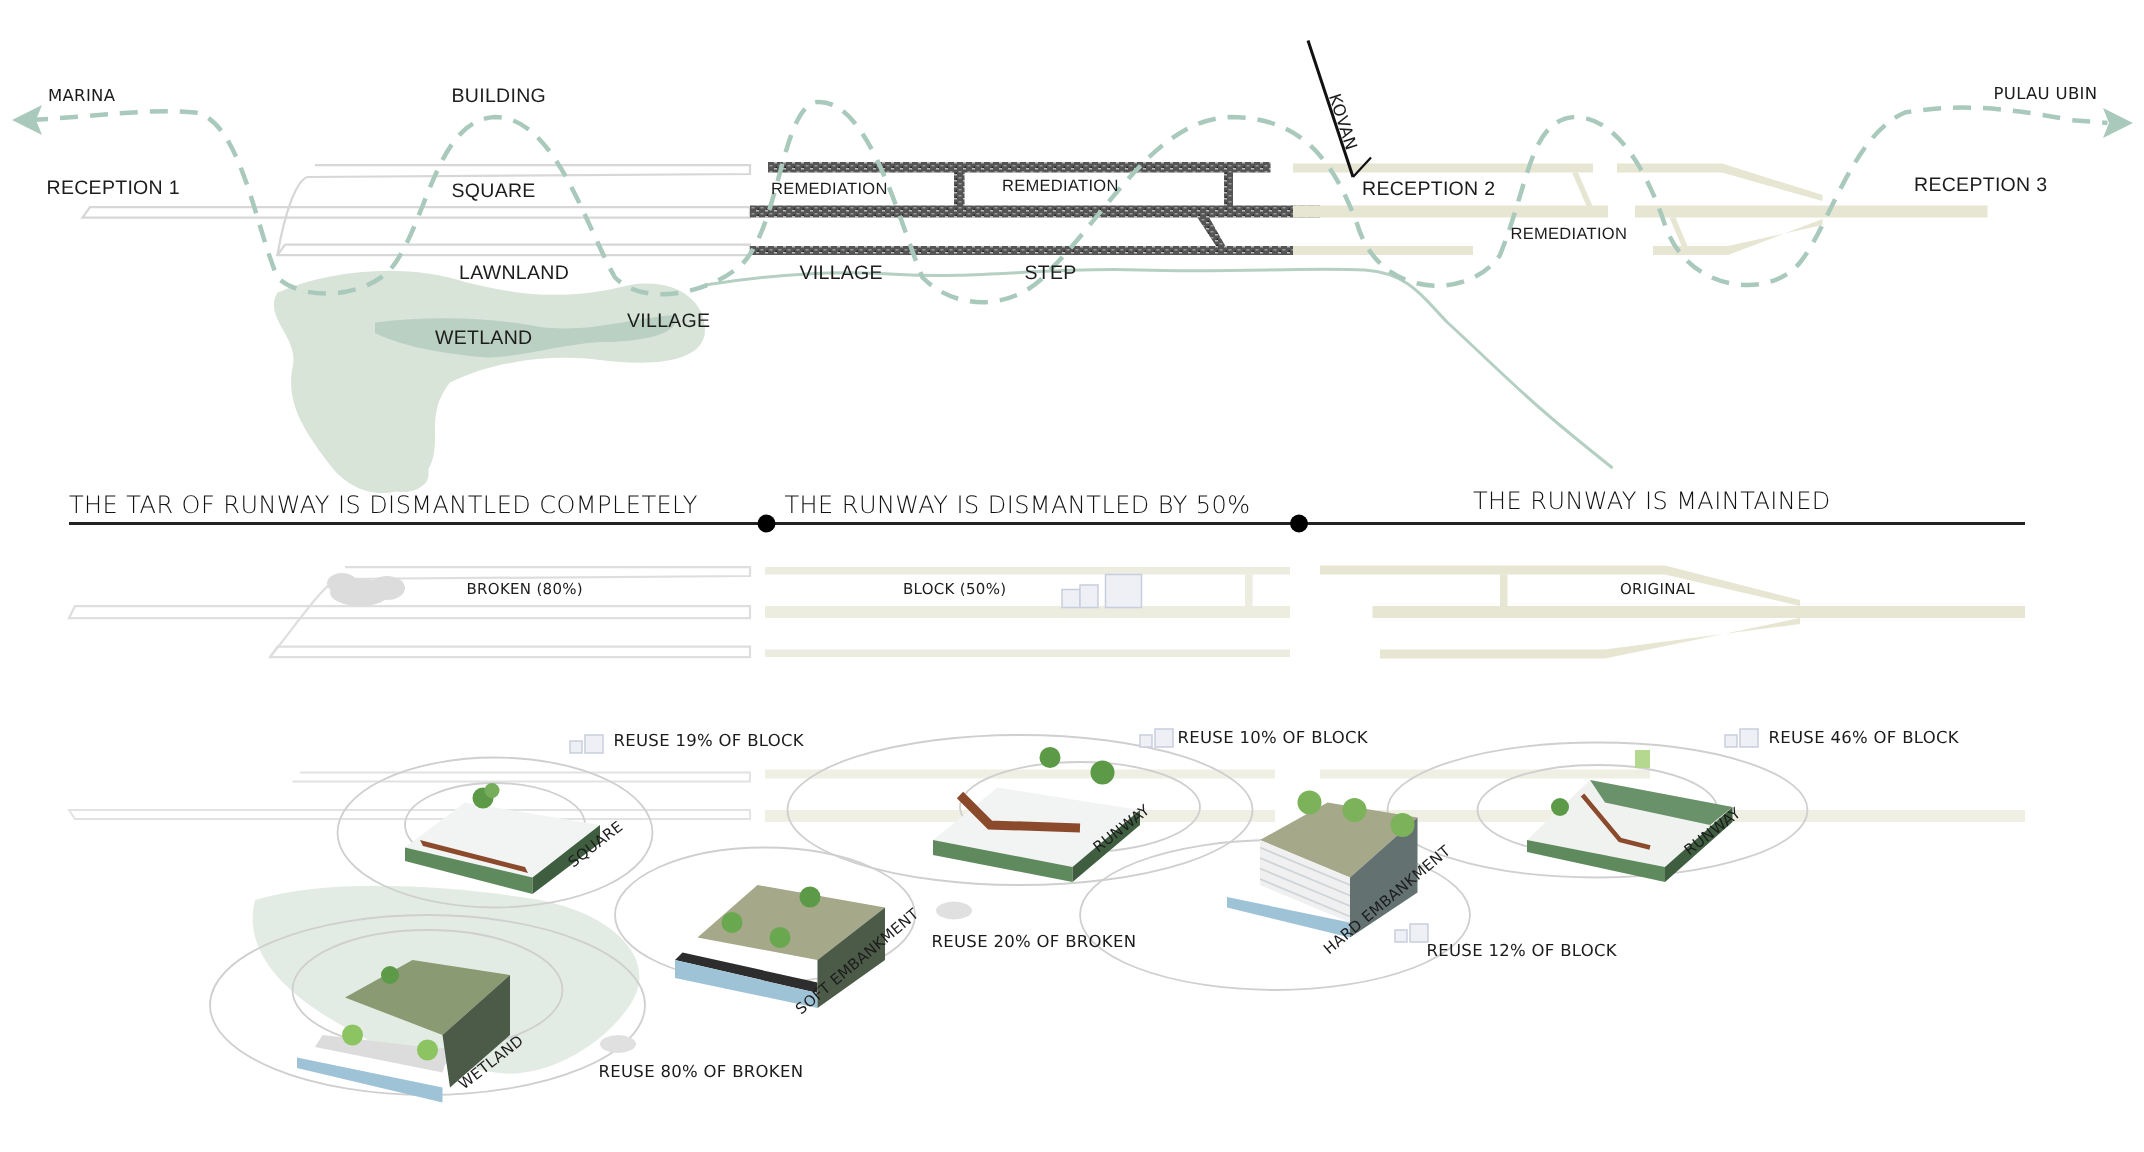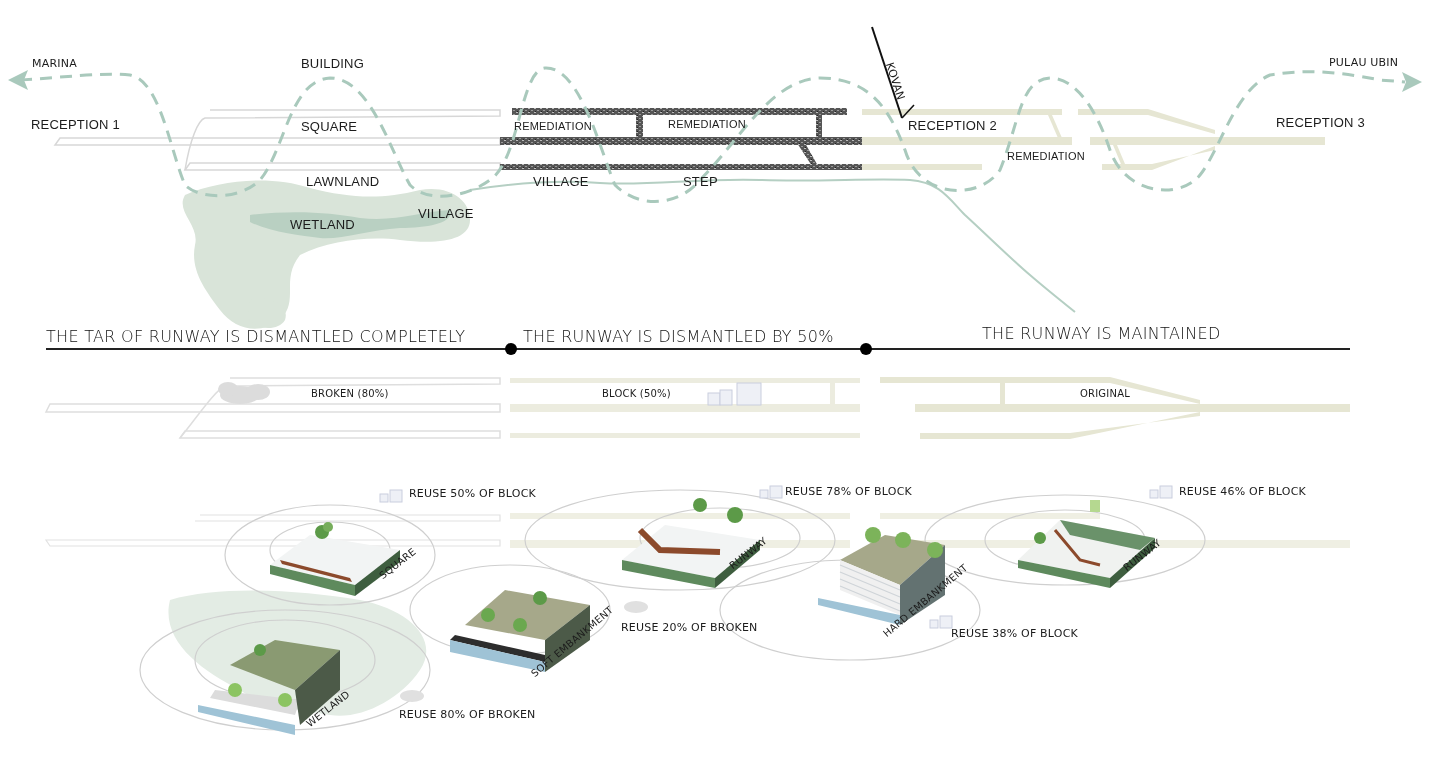--- a/index.html
+++ b/index.html
@@ -235,18 +235,18 @@
 <div class="lbl node" style="left:602px;top:388px;font-size:10px;">BLOCK (50%)</div>
 <div class="lbl node" style="left:1080px;top:388px;font-size:10px;">ORIGINAL</div>
 
 <div class="lbl rot" style="left:384px;top:570px;transform:rotate(-38deg);">SQUARE</div>
 <div class="lbl rot" style="left:734px;top:560px;transform:rotate(-38deg);">RUNWAY</div>
 <div class="lbl rot" style="left:1128px;top:562px;transform:rotate(-38deg);">RUNWAY</div>
 <div class="lbl rot" style="left:536px;top:668px;transform:rotate(-40deg);">SOFT EMBANKMENT</div>
 <div class="lbl rot" style="left:888px;top:628px;transform:rotate(-40deg);">HARD EMBANKMENT</div>
 <div class="lbl rot" style="left:311px;top:718px;transform:rotate(-38deg);">WETLAND</div>
 
-<div class="lbl node" style="left:409px;top:487px;">REUSE 50% OF BLOCK</div>
-<div class="lbl node" style="left:785px;top:485px;">REUSE 78% OF BLOCK</div>
+<div class="lbl node" style="left:409px;top:487px;">REUSE 19% OF BLOCK</div>
+<div class="lbl node" style="left:785px;top:485px;">REUSE 10% OF BLOCK</div>
 <div class="lbl node" style="left:1179px;top:485px;">REUSE 46% OF BLOCK</div>
 <div class="lbl node" style="left:621px;top:621px;">REUSE 20% OF BROKEN</div>
-<div class="lbl node" style="left:951px;top:627px;">REUSE 38% OF BLOCK</div>
+<div class="lbl node" style="left:951px;top:627px;">REUSE 12% OF BLOCK</div>
 <div class="lbl node" style="left:399px;top:708px;text-align:right;">REUSE 80% OF BROKEN</div>
 
 </body></html>

